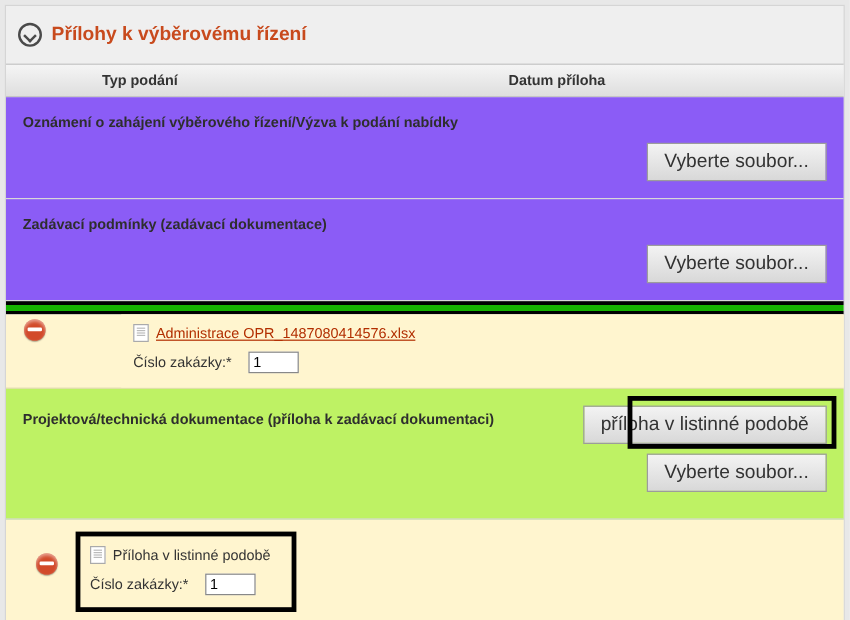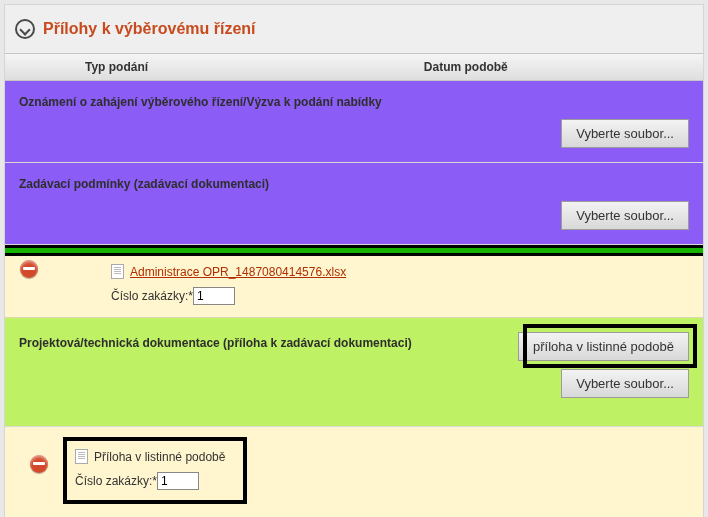--- a/index.html
+++ b/index.html
@@ -72,21 +72,21 @@
   }
   .btn-row {
     display: flex;
     justify-content: flex-end;
     gap: 8px;
   }
   .btn {
     background: linear-gradient(#f3f3f3, #d8d8d8);
     border: 1px solid #9c9c9c;
     padding: 6px 14px;
-    font-size: 13px;
+    font-size: 16px;
     color: #333;
     cursor: pointer;
   }
   .hilite-bar {
     height: 11px;
     background: linear-gradient(#000 0 3px, #16b300 3px 8px, #000 8px 11px);
   }
   .file-block {
     background: #fff5cf;
     border-bottom: 1px solid #e0d8b0;
@@ -146,21 +146,21 @@
     text-decoration: underline;
     font-size: 12px;
   }
   .file-text {
     color: #333;
     font-size: 12px;
   }
   .num-row {
     display: flex;
     align-items: center;
-    gap: 0;
+    gap: 14px;
     font-size: 12px;
     color: #333;
   }
   .num-input {
     width: 42px;
     height: 18px;
     border: 1px solid #888;
     padding: 0 3px;
     font-size: 12px;
   }
@@ -205,32 +205,32 @@
 
 <div class="panel">
 
   <div class="section-header">
     <span class="collapse-icon"></span>
     <span class="section-title">Přílohy k výběrovému řízení</span>
   </div>
 
   <div class="col-header-row">
     <div class="col-type">Typ podání</div>
-    <div class="col-date">Datum podobě</div>
+    <div class="col-date">Datum příloha</div>
   </div>
 
   <div class="attach-row">
     <div class="attach-title">Oznámení o zahájení výběrového řízení/Výzva k podání nabídky</div>
     <div class="btn-row">
       <button class="btn">Vyberte soubor...</button>
     </div>
   </div>
 
   <div class="attach-row">
-    <div class="attach-title">Zadávací podmínky (zadávací dokumentaci)</div>
+    <div class="attach-title">Zadávací podmínky (zadávací dokumentace)</div>
     <div class="btn-row">
       <button class="btn">Vyberte soubor...</button>
     </div>
   </div>
 
   <div class="hilite-bar"></div>
 
   <div style="display:flex; background:#fff5cf; border-bottom:1px solid #e0d8b0;">
     <div class="delete-col">
       <span class="del-icon"></span>

